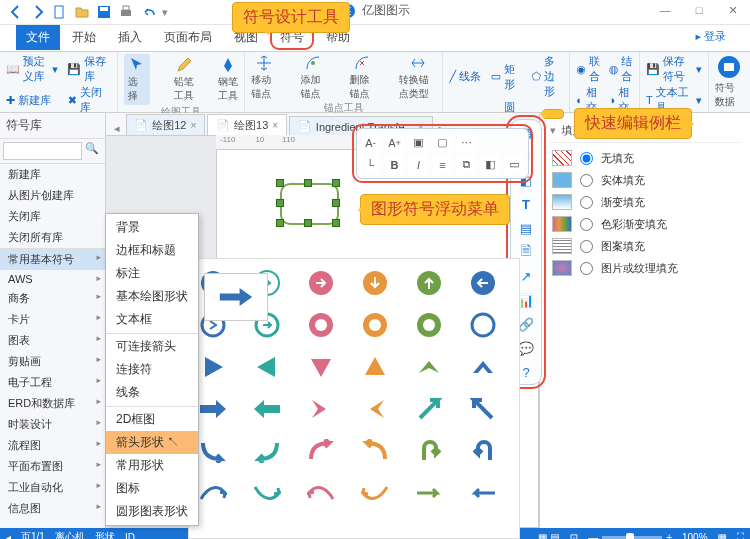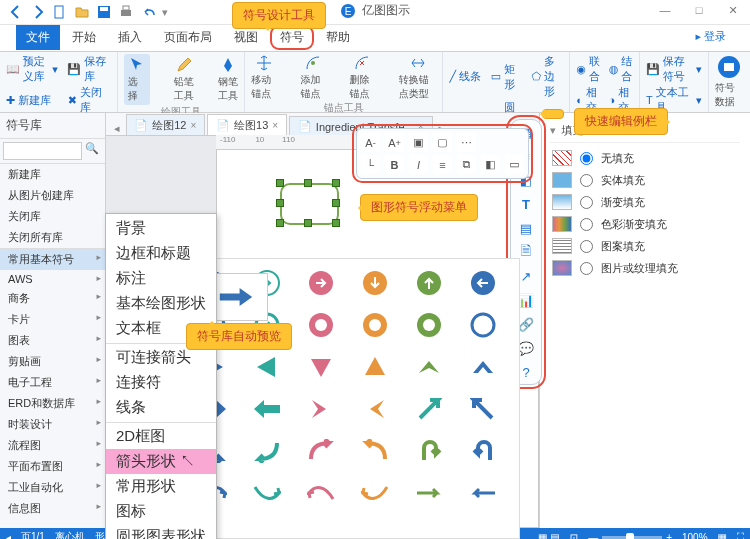--- a/index.html
+++ b/index.html
@@ -13,39 +13,39 @@
 .menutab.sym{border:2px solid #e74c3c;border-radius:9px;padding:2px 8px}
 .login{margin-left:auto;color:#1a73d6;padding:4px 8px}
 .ribbon{height:60px;background:#f5f8fb;border-bottom:1px solid #d0d0d0;display:flex;align-items:stretch;position:relative}
 .rgrp{padding:2px 6px;border-right:1px solid #dde3ea;display:flex;flex-direction:column;justify-content:space-between}
 .rgrp .lbl{font-size:10px;color:#888;text-align:center}
 .rrow{display:flex;gap:24px;align-items:center}
 .rtxt{font-size:11px;color:#1967c5;display:flex;align-items:center;gap:3px}
 .rbig{display:flex;flex-direction:column;align-items:center;gap:1px;font-size:10px;color:#555}
 .rbig.sel{background:#d6e6f7;padding:2px 4px;border-radius:3px}
 .ico{width:16px;height:16px;display:inline-block}
-.callout{position:absolute;background:#ffc230;border:1px solid #e0a020;padding:4px 10px;font-size:12px;color:#c0392b;border-radius:4px;z-index:50}
+.callout{position:absolute;background:#ffc230;border:1px solid #e0a020;padding:4px 10px;font-size:16px;color:#c0392b;border-radius:4px;z-index:50}
 .callout.tail-left::before{content:'';position:absolute;left:-8px;top:50%;transform:translateY(-50%);border:5px solid transparent;border-right-color:#ffc230}
 .callout.tail-top::before{content:'';position:absolute;top:-8px;left:20px;border:5px solid transparent;border-bottom-color:#ffc230}
 .callout.tail-bottom::before{content:'';position:absolute;bottom:-8px;left:30px;border:5px solid transparent;border-top-color:#ffc230}
 .callout.tail-right::before{content:'';position:absolute;right:-8px;top:50%;transform:translateY(-50%);border:5px solid transparent;border-left-color:#ffc230}
 
 .main{display:flex;height:calc(539px - 20px - 26px - 60px - 18px);position:relative}
 .sidebar{width:105px;background:#f5f7fa;border-right:1px solid #d0d0d0;display:flex;flex-direction:column}
 .sb-title{padding:4px 6px;font-size:12px;color:#444;border-bottom:1px solid #ddd}
 .sb-search{padding:3px;display:flex;border-bottom:1px solid #ddd}
 .sb-search input{flex:1;border:1px solid #ccc;font-size:11px;padding:2px;min-width:0}
 .sb-list{flex:1;overflow:hidden}
 .sb-item{padding:3px 8px;font-size:11px;color:#333;cursor:pointer;white-space:nowrap;position:relative}
 .sb-item.sel{background:#cfe2f6}
 .sb-item.sub::after{content:'▸';position:absolute;right:4px;color:#888;font-size:9px}
 
 .submenu{position:absolute;background:#fff;border:1px solid #b8b8b8;box-shadow:2px 2px 6px rgba(0,0,0,.2);z-index:40;padding:2px 0;min-width:75px}
-.submenu .mi{padding:3px 10px;font-size:15px;cursor:pointer;white-space:nowrap}
-.submenu .mi.sel{background:#f9a8d4}
+.submenu .mi{padding:3px 10px;font-size:12px;cursor:pointer;white-space:nowrap}
+.submenu .mi.sel{background:#fdba74}
 .submenu .mi.sep{border-top:1px solid #ddd;margin-top:2px;padding-top:4px}
 .submenu.one{left:105px;top:205px}
 
 .canvas{flex:1;position:relative;background:#e8eaed}
 .doc-tabs{height:22px;background:#f5f7fa;display:flex;align-items:flex-end;gap:2px;padding:0 4px;border-bottom:1px solid #ccc;position:relative}
 .dtab{padding:3px 8px 2px;font-size:11px;background:#e9f2fb;border:1px solid #ccc;border-bottom:none;display:flex;align-items:center;gap:4px;color:#444}
 .dtab.act{background:#fff}
 .dtab .x{color:#888;font-size:10px}
 .float-tb{position:absolute;left:356px;top:128px;background:#fcfdfe;border:1px solid #c4cfda;border-radius:3px;padding:4px;display:flex;flex-direction:column;gap:3px;z-index:30}
 .float-tb.redbox{outline:2px solid #e74c3c;outline-offset:2px;border-radius:6px}
@@ -303,21 +303,20 @@
     <div class="mi">图标</div>
     <div class="mi">圆形图表形状</div>
 
   </div>
 
   <div class="preview">
     <svg viewBox="0 0 40 24">
         <path d="M2 8h22V2l14 10-14 10v-6H2z" fill="#3671b5"></path>
       </svg>
   </div>
-  <div class="callout tail-top" style="left:186px;top:210px">符号库自动预览</div>
 
   <div class="canvas">
     <div class="doc-tabs">
       <span style="color:#888;padding:0 4px">◂</span>
       <div class="dtab">
           <span>📄</span>
           <span>绘图12</span>
           <span class="x">×</span>
         </div>
       <div class="dtab act">

